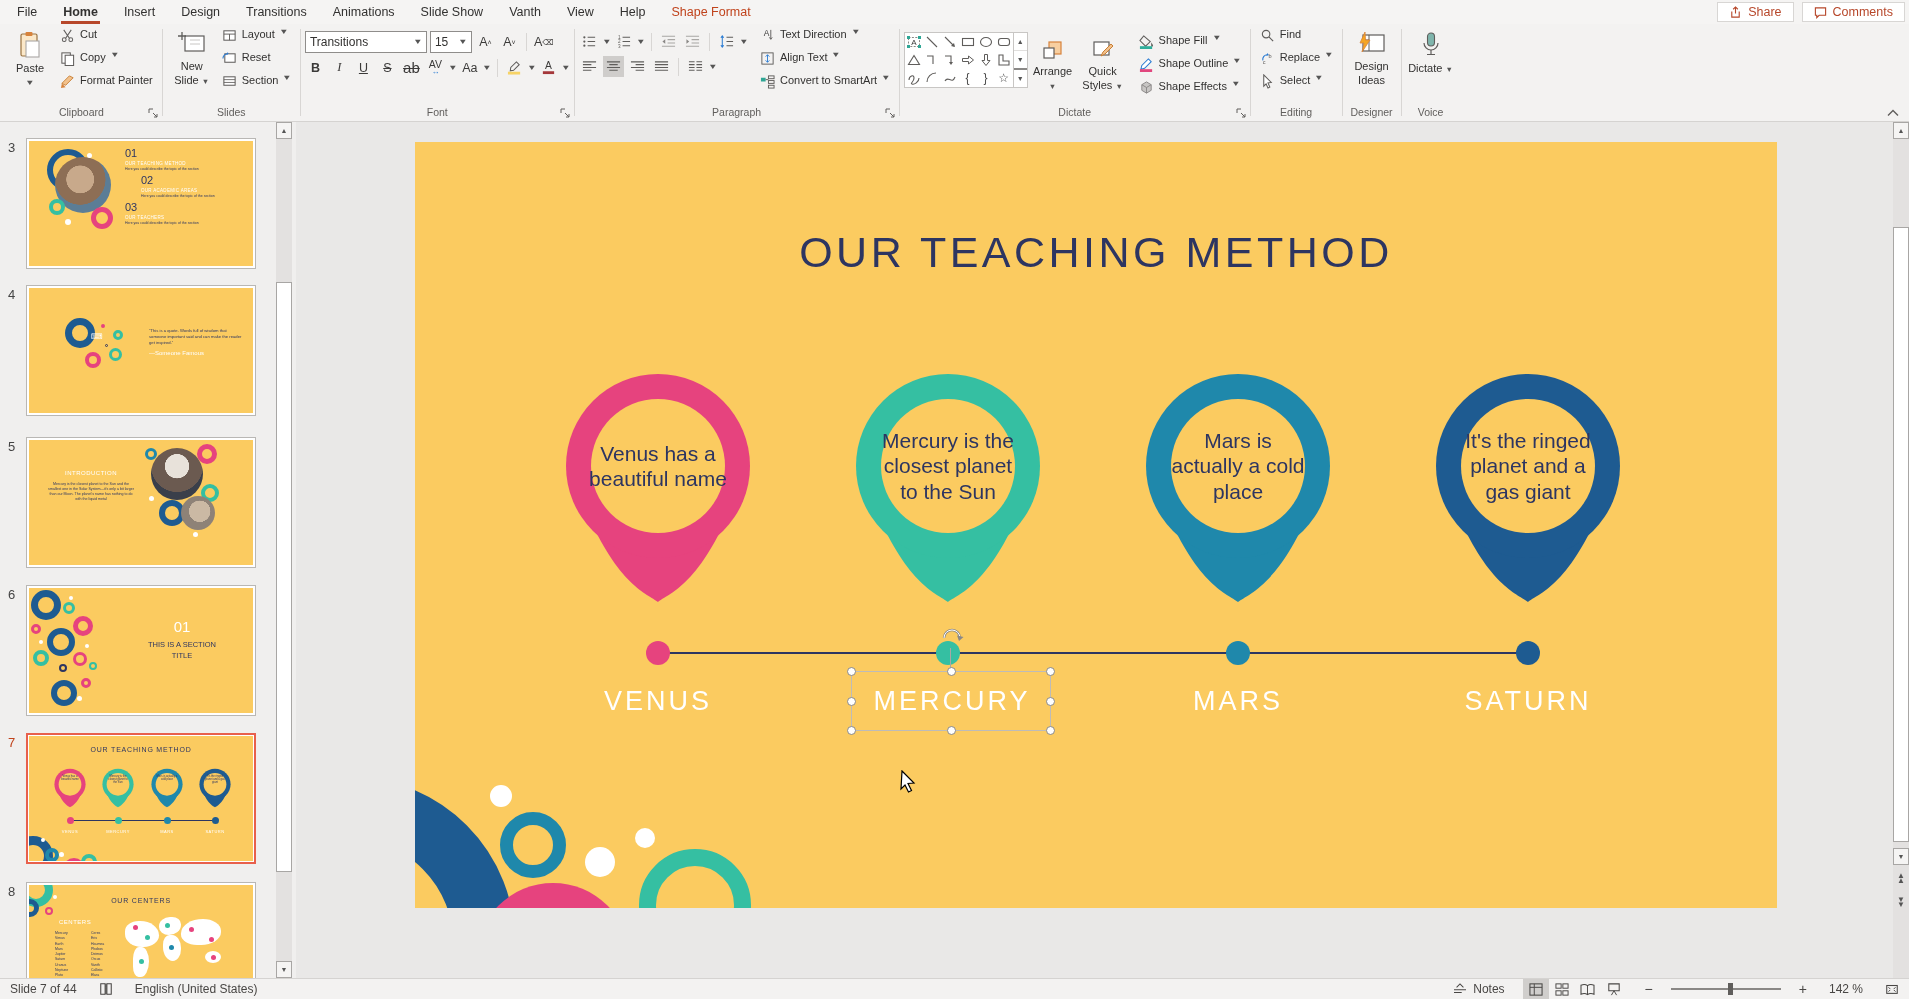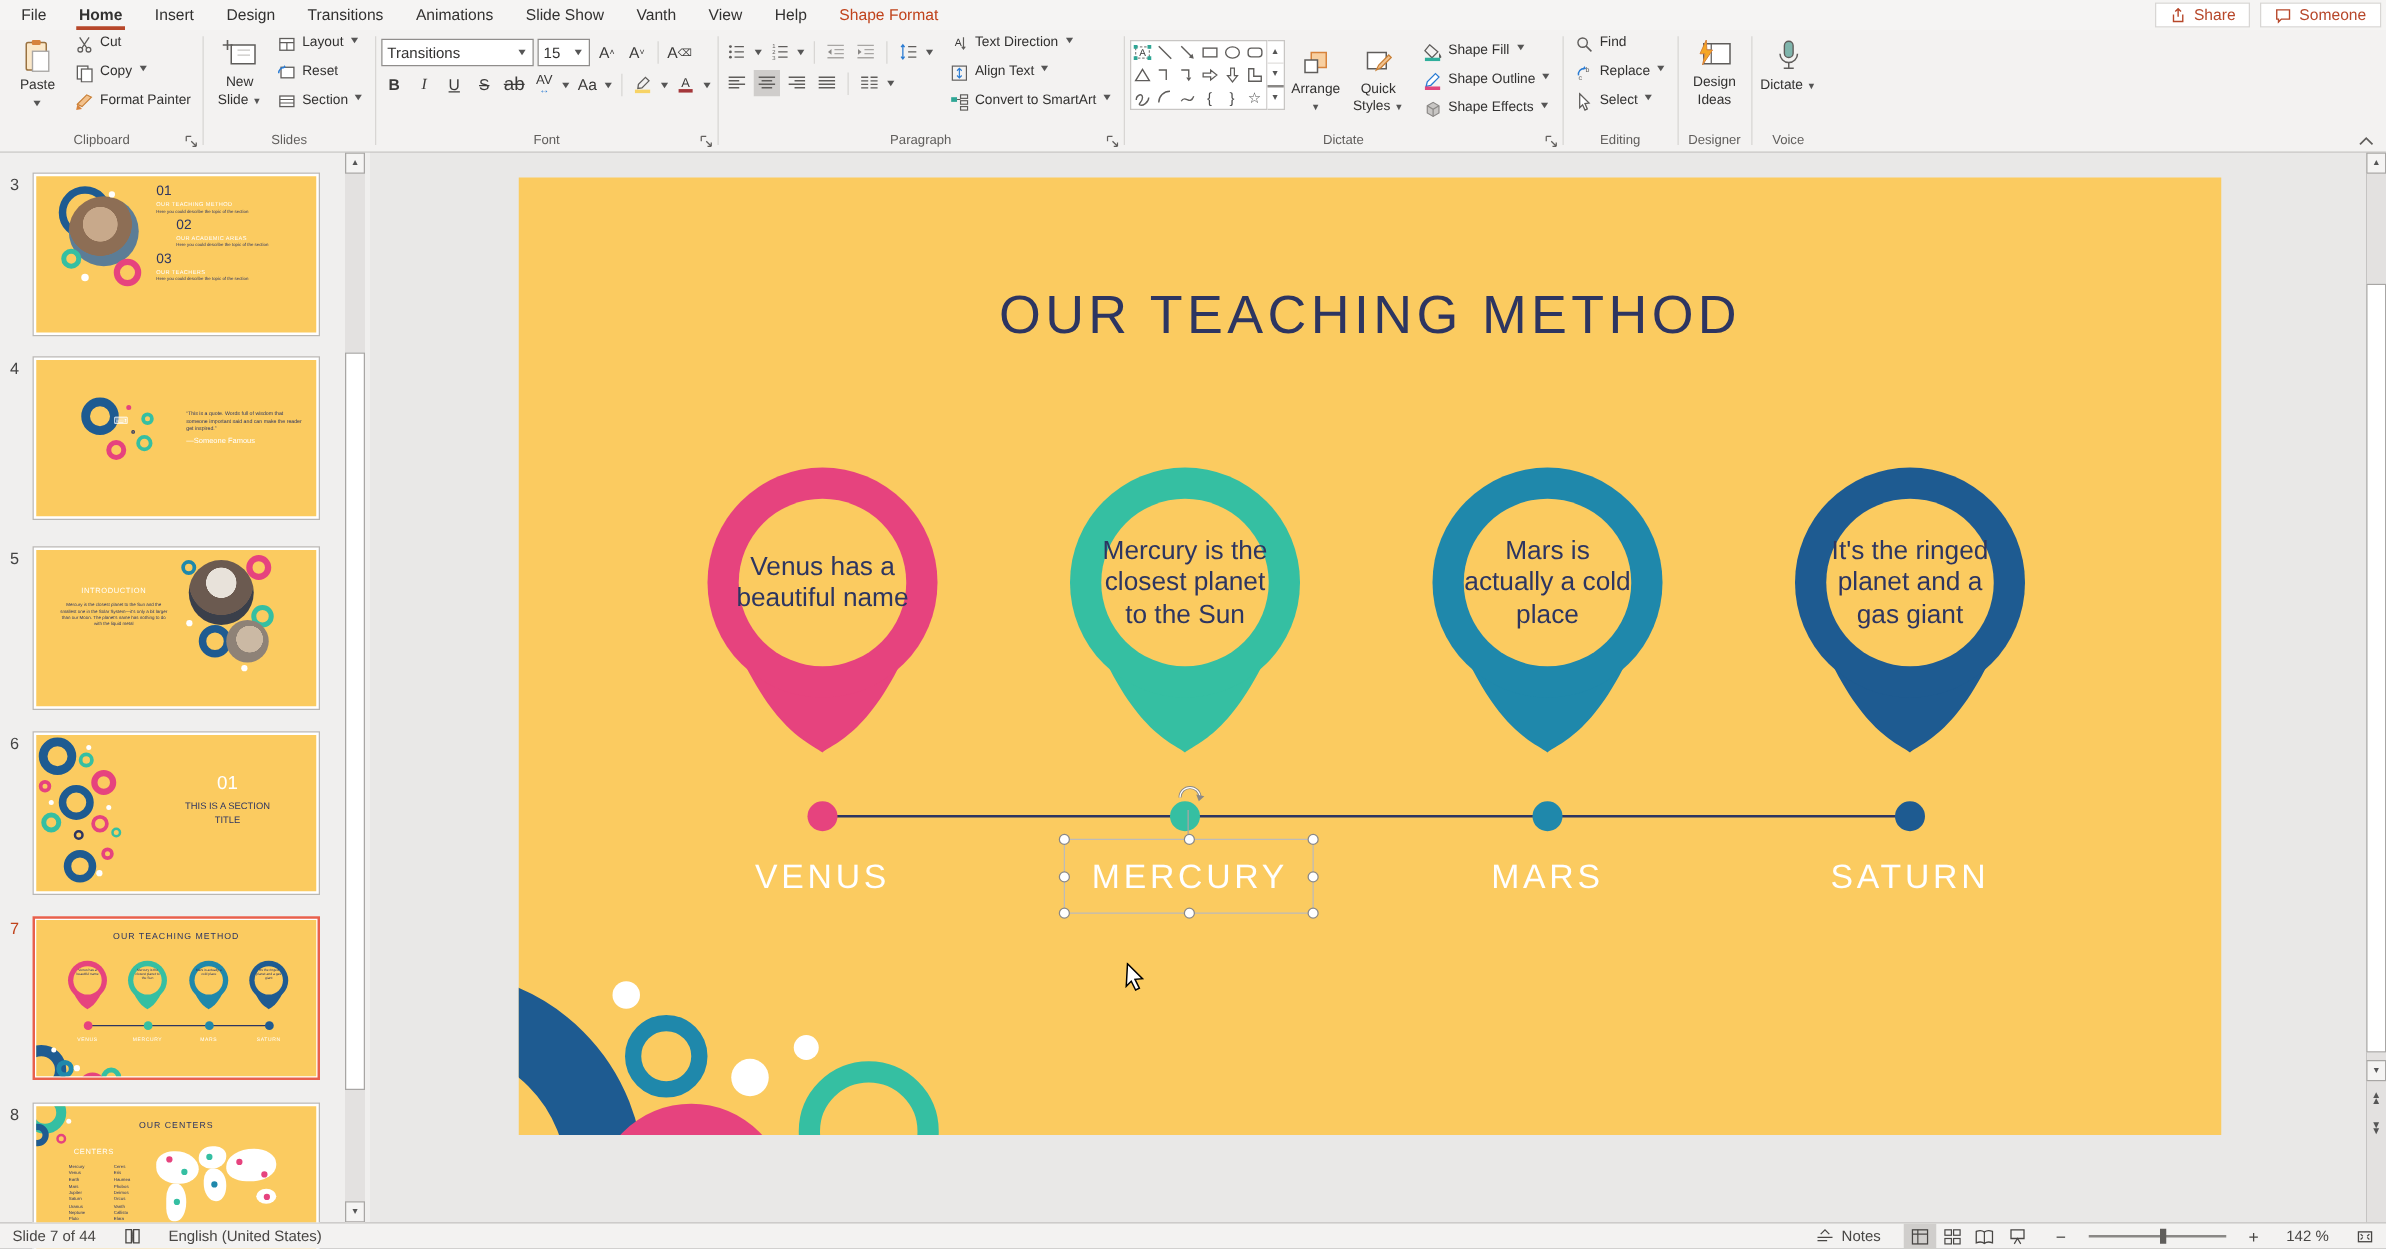--- a/index.html
+++ b/index.html
@@ -114,21 +114,21 @@
             </svg>
           </span>
         <span>Share</span>
       </span>
       <span class="topbtn">
         <span>
             <svg width="13" height="13" viewBox="0 0 14 14">
               <path d="M1.5 2h11v8h-7l-2.5 2.5V10h-1.5z" fill="none" stroke="#b7472a" stroke-width="1.2"></path>
             </svg>
           </span>
-        <span>Someone</span>
+        <span>Comments</span>
       </span>
     </div>
   </div>
 
   <div class="ribbon">
 
     <div class="g">
       <div class="gc">
         <div class="bigbtn">
           <span>

